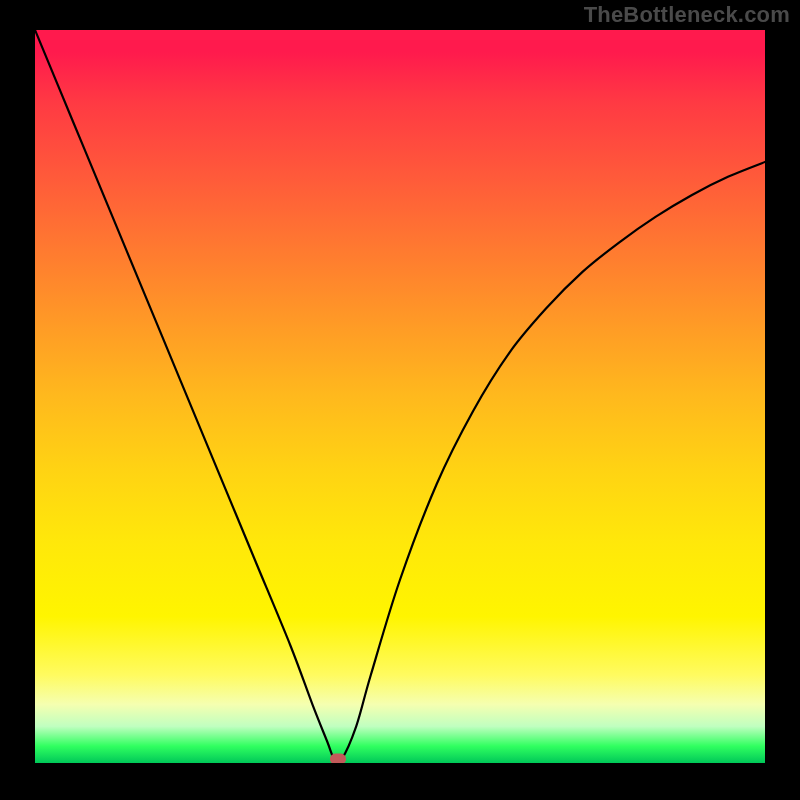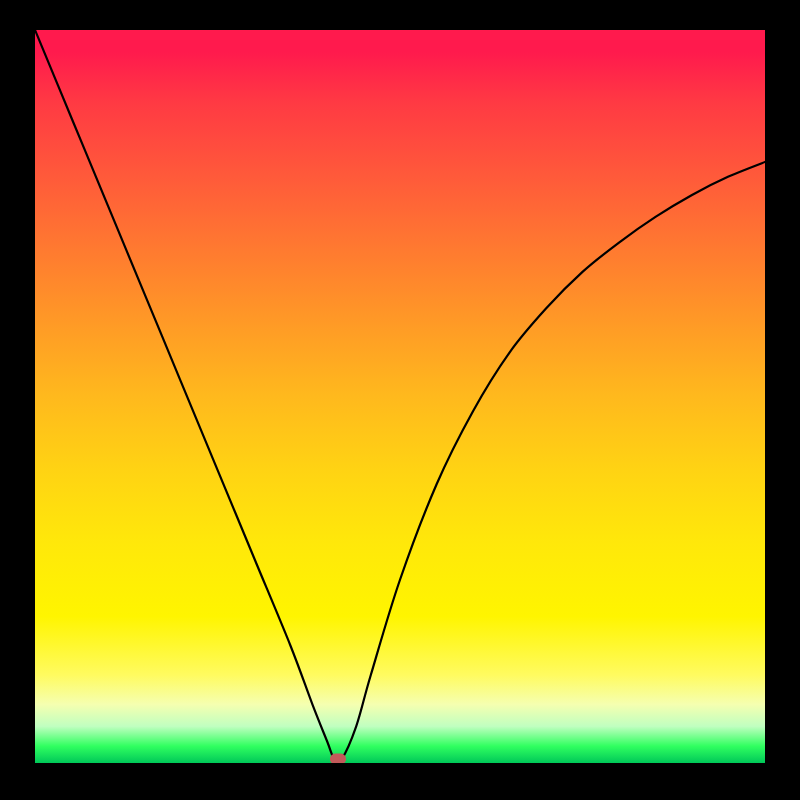--- a/index.html
+++ b/index.html
@@ -72,20 +72,21 @@
     background: #c25a5a;
     border-radius: 6px / 5px;
     transform: translate(-50%, -50%);
     z-index: 3;
   }
 </style>
 </head>
 <body>
 
 <div class="frame">
+  <div class="watermark">TheBottleneck.com</div>
 
   <div class="plot-area">
     <div class="gradient"></div>
 
     <svg class="curve-svg" viewBox="0 0 730 733" preserveAspectRatio="none">
       <path id="curve-path" d="M 0 0 C 6.083333333333333 14.660000000000005, 24.333333333333336 58.64000000000004, 36.5 87.96000000000004 C 48.666666666666664 117.28000000000003, 60.833333333333336 146.59999999999997, 73 175.91999999999996 C 85.16666666666667 205.23999999999995, 97.33333333333333 234.56, 109.5 263.88 C 121.66666666666667 293.2, 133.83333333333334 322.52, 146 351.84 C 158.16666666666666 381.15999999999997, 170.33333333333334 410.48, 182.5 439.8 C 194.66666666666666 469.12, 206.83333333333334 498.44, 219 527.76 C 231.16666666666666 557.08, 245.76666666666665 591.2866666666666, 255.49999999999997 615.72 C 265.2333333333333 640.1533333333334, 271.31666666666666 658.4783333333334, 277.4 674.36 C 283.4833333333333 690.2416666666667, 288.35 701.8475, 292 711.01 C 295.65 720.1725, 296.8666666666666 726.2808333333334, 299.29999999999995 729.335 C 301.7333333333333 732.3891666666667, 302.94999999999993 734.8325, 306.59999999999997 729.335 C 310.25 723.8375000000001, 316.3333333333333 710.3991666666667, 321.2 696.35 C 326.06666666666666 682.3008333333333, 328.5 669.4733333333334, 335.8 645.04 C 343.1 620.6066666666666, 354.05 581.5133333333333, 365 549.75 C 375.95 517.9866666666667, 389.33333333333337 482.5583333333333, 401.50000000000006 454.46 C 413.66666666666674 426.3616666666667, 425.83333333333337 403.15000000000003, 438 381.16 C 450.16666666666663 359.17, 462.33333333333337 339.62333333333333, 474.5 322.52 C 486.66666666666663 305.41666666666663, 498.83333333333326 291.97833333333335, 510.99999999999994 278.54 C 523.1666666666666 265.1016666666667, 535.3333333333334 252.885, 547.5 241.89 C 559.6666666666666 230.89499999999998, 571.8333333333334 221.73250000000004, 584 212.57000000000005 C 596.1666666666666 203.40750000000006, 608.3333333333334 194.85583333333332, 620.5 186.91499999999996 C 632.6666666666666 178.9741666666666, 644.8333333333334 171.64416666666662, 657 164.92499999999995 C 669.1666666666666 158.2058333333333, 681.3333333333334 152.0975, 693.5 146.60000000000002 C 705.6666666666666 141.10250000000005, 723.9166666666666 134.38333333333338, 730 131.94000000000005" fill="none" stroke="#000" stroke-width="2.2" stroke-linejoin="round" stroke-linecap="round"></path>
     </svg>
 
     <div id="marker" class="marker" style="left: 302.95px; top: 729.335px;"></div>
   </div>

